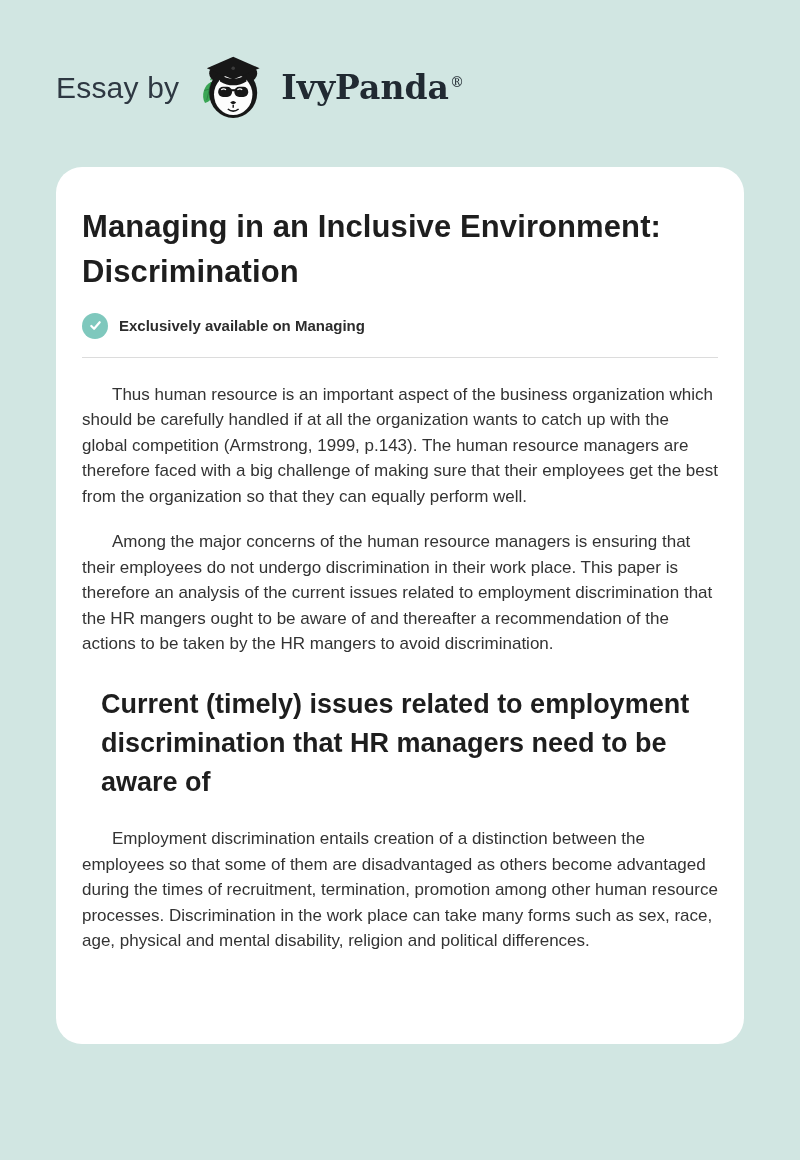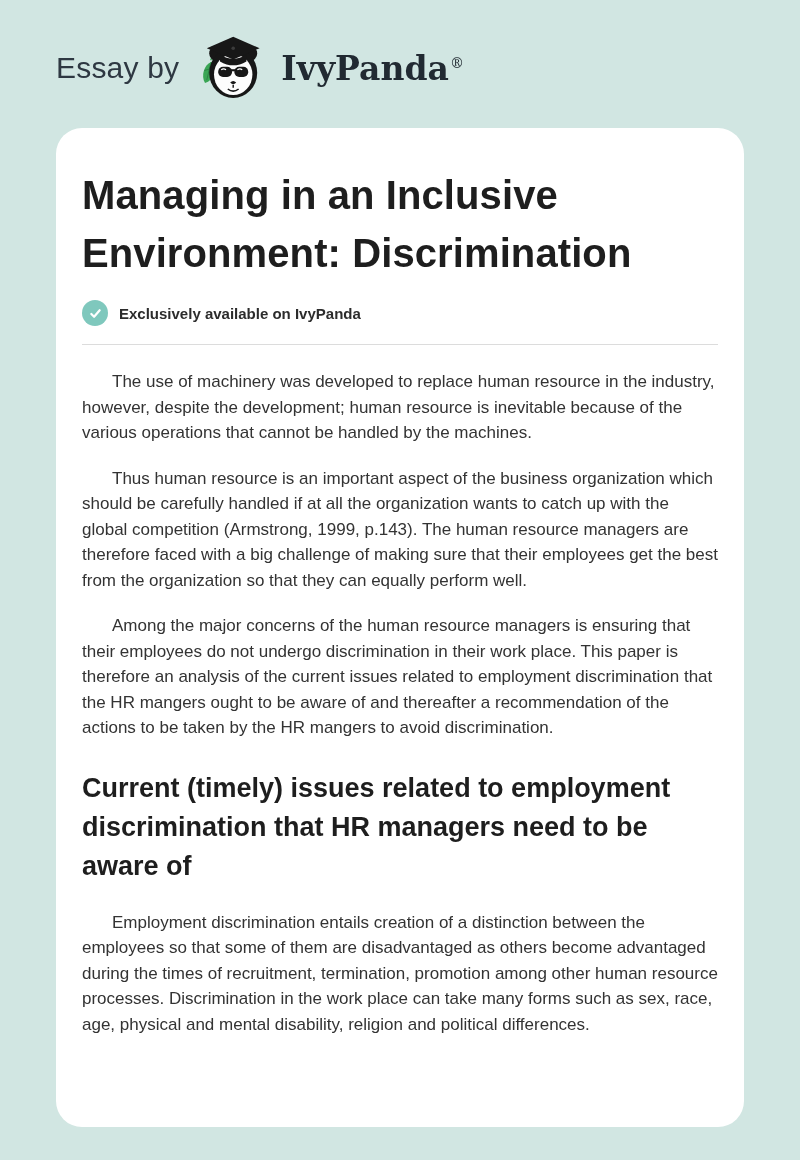--- a/index.html
+++ b/index.html
@@ -11,21 +11,21 @@
     font-family: "Liberation Sans", sans-serif;
     color: #2e2e2e;
   }
 
   
   .site-header {
     display: flex;
     align-items: center;
     padding: 30px 56px 22px 56px;
     gap: 14px;
-    height: 128px;
+    height: 167px;
   }
   .essay-by {
     font-size: 30px;
     color: #2e3842;
     letter-spacing: 0.2px;
   }
   .logo-link {
     display: flex;
     align-items: center;
     gap: 16px;
@@ -50,21 +50,21 @@
 
   
   .card {
     margin: 0 56px 30px 56px;
     background: #ffffff;
     border-radius: 26px;
     padding: 38px 26px 70px 26px;
   }
   .doc-title {
     margin: 0 0 18px 0;
-    font-size: 40px;
+    font-size: 31px;
     line-height: 1.45;
     font-weight: 700;
     color: #1e1e1e;
     letter-spacing: 0.1px;
   }
   .badge-row {
     display: flex;
     align-items: center;
     gap: 11px;
     margin: 0 0 18px 0;
@@ -90,21 +90,21 @@
     border-top: 1px solid #dcdcdc;
     margin: 0 0 24px 0;
   }
   .section-heading {
     margin: 0 0 24px 0;
     font-size: 27px;
     line-height: 1.45;
     font-weight: 700;
     color: #1e1e1e;
   }
-  .section-heading.spaced { margin-top: 28px; }
+  .section-heading.spaced { margin-top: 28px; margin-left: 19px; }
   .body-para {
     margin: 0 0 20px 0;
     font-size: 17px;
     line-height: 1.5;
     color: #333333;
     text-indent: 30px;
   }
 </style>
 </head>
 <body>
@@ -146,24 +146,23 @@
 
 <main class="card">
   <h1 class="doc-title">Managing in an Inclusive Environment: Discrimination</h1>
 
   <div class="badge-row">
     <span class="check-circle">
       <svg viewBox="0 0 14 14" aria-hidden="true">
         <polyline points="2.5,7.5 5.5,10.5 11.5,3.5" fill="none" stroke="#ffffff" stroke-width="2.4" stroke-linecap="round" stroke-linejoin="round"></polyline>
       </svg>
     </span>
-    <span class="badge-text">Exclusively available on IvyPanda</span>
+    <span class="badge-text">Exclusively available on Managing</span>
   </div>
 
   <hr class="divider">
 
-  <p class="body-para">The use of machinery was developed to replace human resource in the industry, however, despite the development; human resource is inevitable because of the various operations that cannot be handled by the machines.</p>
   <p class="body-para">Thus human resource is an important aspect of the business organization which should be carefully handled if at all the organization wants to catch up with the global competition (Armstrong, 1999, p.143). The human resource managers are therefore faced with a big challenge of making sure that their employees get the best from the organization so that they can equally perform well.</p>
   <p class="body-para">Among the major concerns of the human resource managers is ensuring that their employees do not undergo discrimination in their work place. This paper is therefore an analysis of the current issues related to employment discrimination that the HR mangers ought to be aware of and thereafter a recommendation of the actions to be taken by the HR mangers to avoid discrimination.</p>
 
   <h2 class="section-heading spaced">Current (timely) issues related to employment discrimination that HR managers need to be aware of</h2>
   <p class="body-para">Employment discrimination entails creation of a distinction between the employees so that some of them are disadvantaged as others become advantaged during the times of recruitment, termination, promotion among other human resource processes. Discrimination in the work place can take many forms such as sex, race, age, physical and mental disability, religion and political differences.</p>
 </main>
 
 </body></html>

